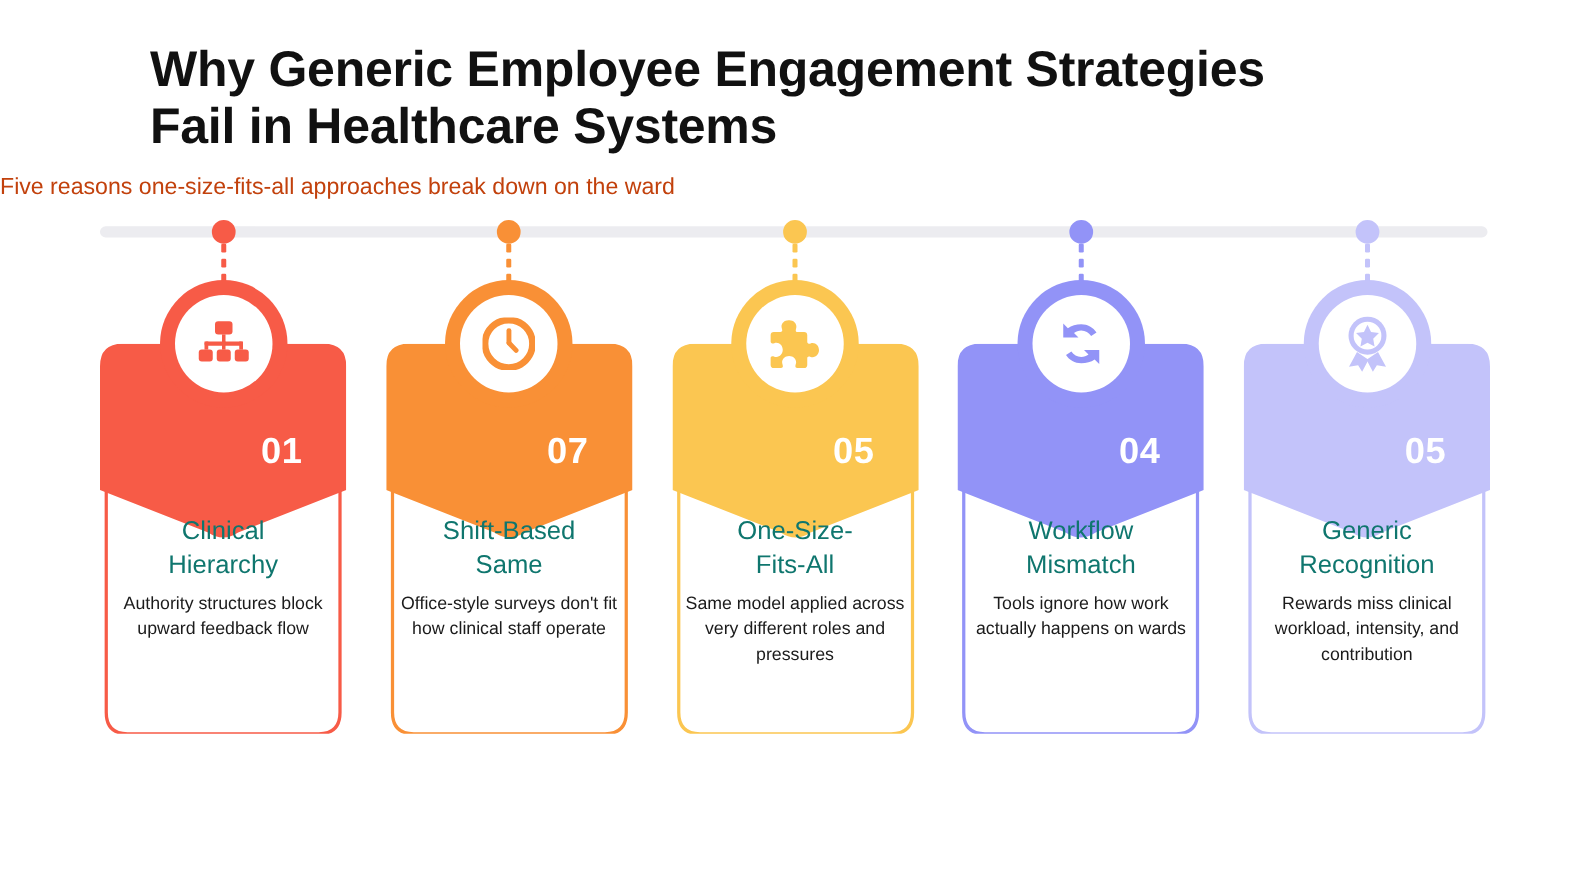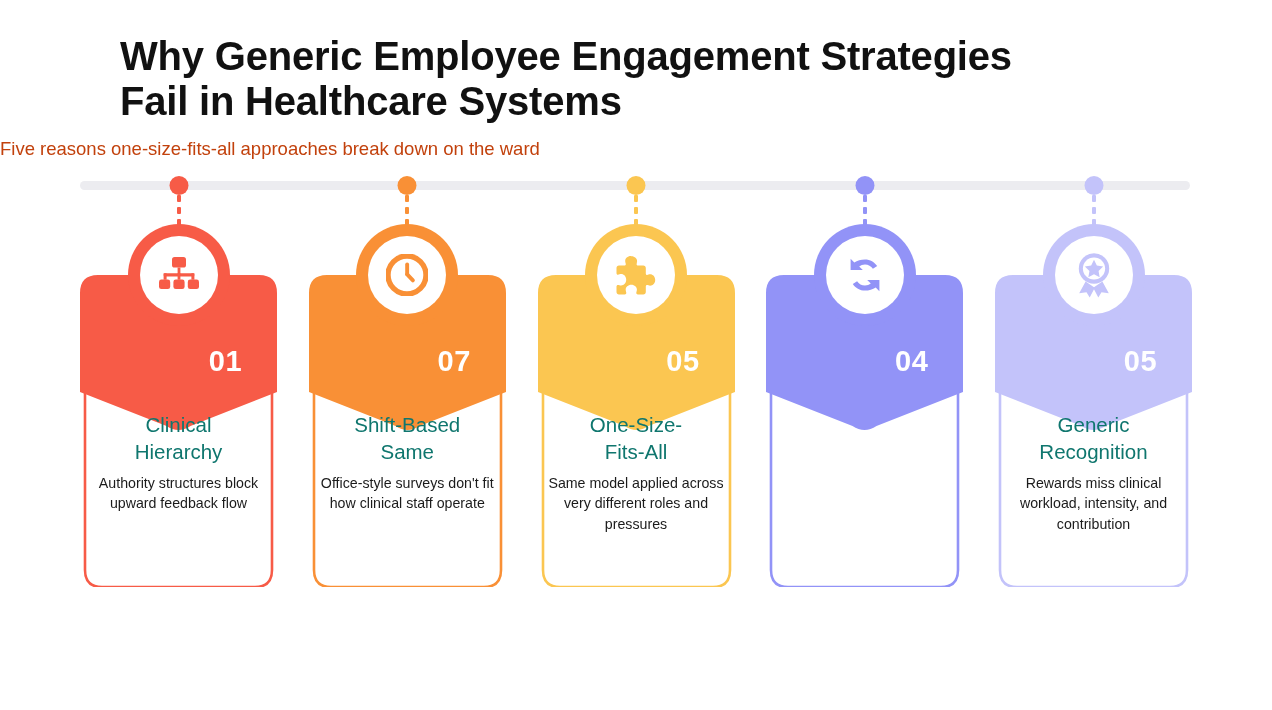--- a/index.html
+++ b/index.html
@@ -298,20 +298,24 @@
               <path d="M22 36.6c-5.1 0-9.6-2.6-12.2-6.6l4.3-2.8c1.8 2.7 4.6 4.4 7.9 4.4 2.2 0 4.2-.8 5.8-2l-3.6-3.6h12.2v11.2l-3.7-3.7c-2.9 2-6.6 3.1-10.7 3.1z"></path>
             </svg>
           </div>
         </div>
         <div class="card">
           <svg class="card-svg" viewBox="0 0 197 312" xmlns="http://www.w3.org/2000/svg">
             <path d="M5,117 L5,295 Q5,312 22,312 L175,312 Q192,312 192,295 L192,117 Z" fill="#FFFFFF" stroke="#9293F7" stroke-width="2.6"></path>
             <path d="M0,18 Q0,0 18,0 L179,0 Q197,0 197,18 L197,117 L110.5,151 Q98.5,159 86.5,151 L0,117 Z" fill="#9293F7"></path>
           </svg>
           <div class="card-number">04</div>
+          <div class="card-text">
+            <div class="card-title"><span>Workflow</span><br><span>Mismatch</span></div>
+            <div class="card-desc">Tools ignore how work actually happens on wards</div>
+          </div>
         </div>
       </div>
       <div class="card-col">
         <div class="rail-dot" style="background:#C3C3FA"></div>
         <div class="connector" style="color:#C3C3FA">
           <i></i>
           <i></i>
           <i></i>
         </div>
         <div class="icon-badge" style="background:#C3C3FA">

